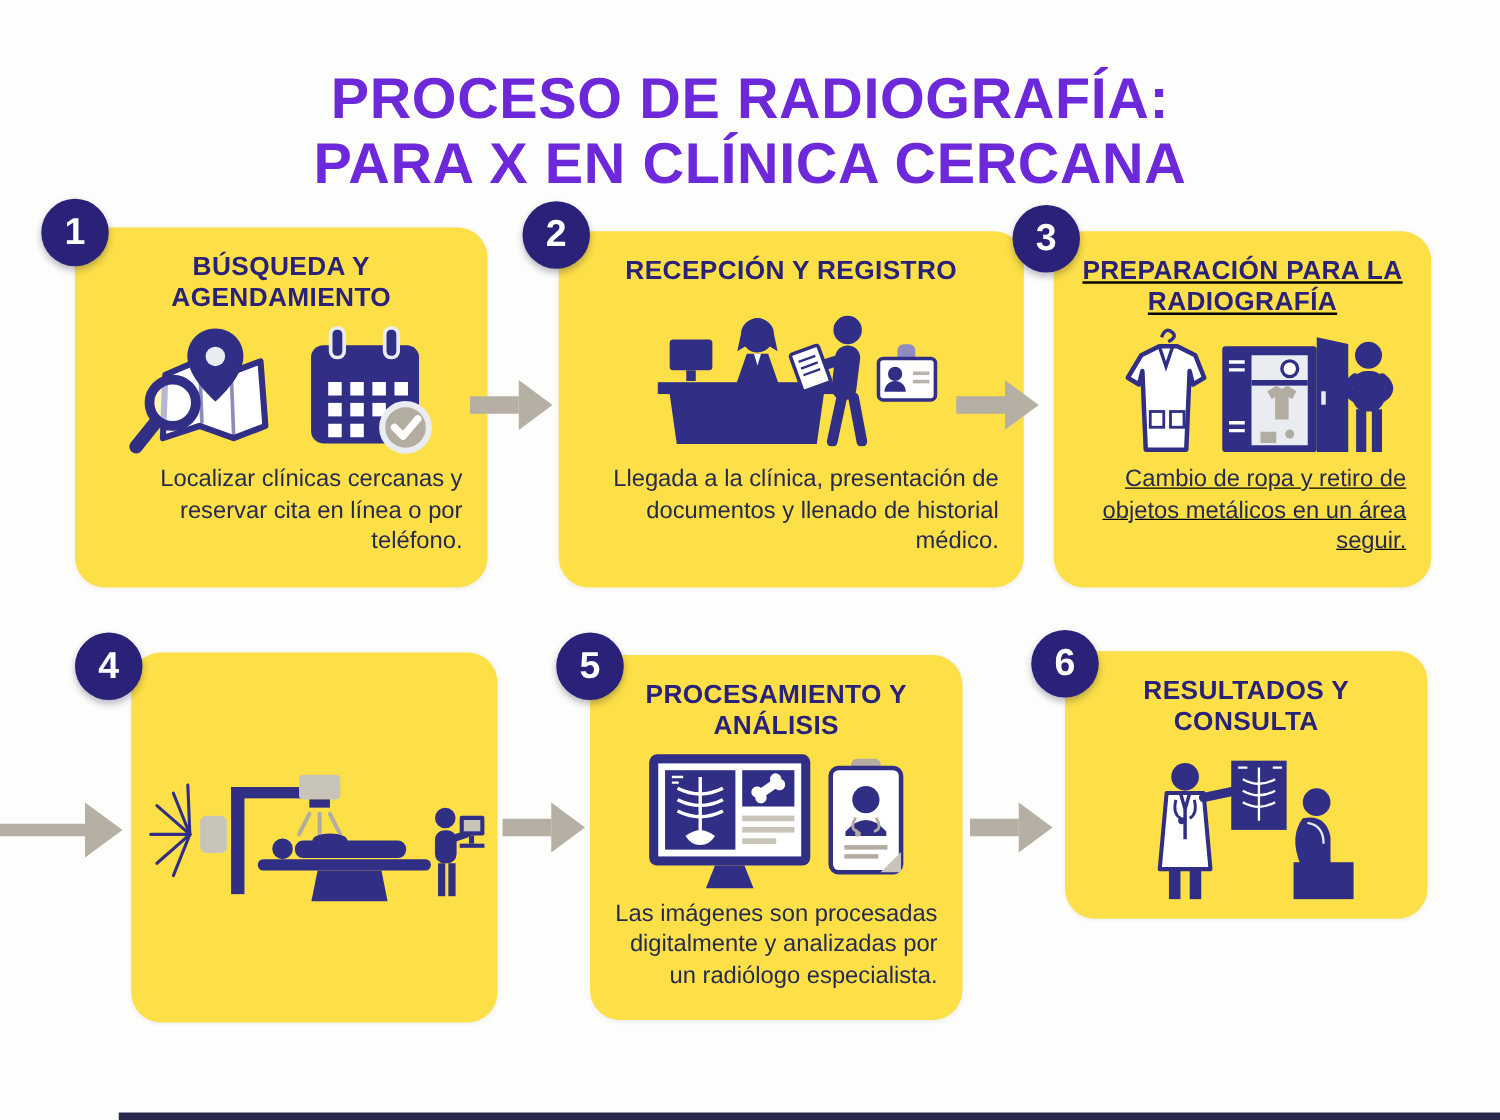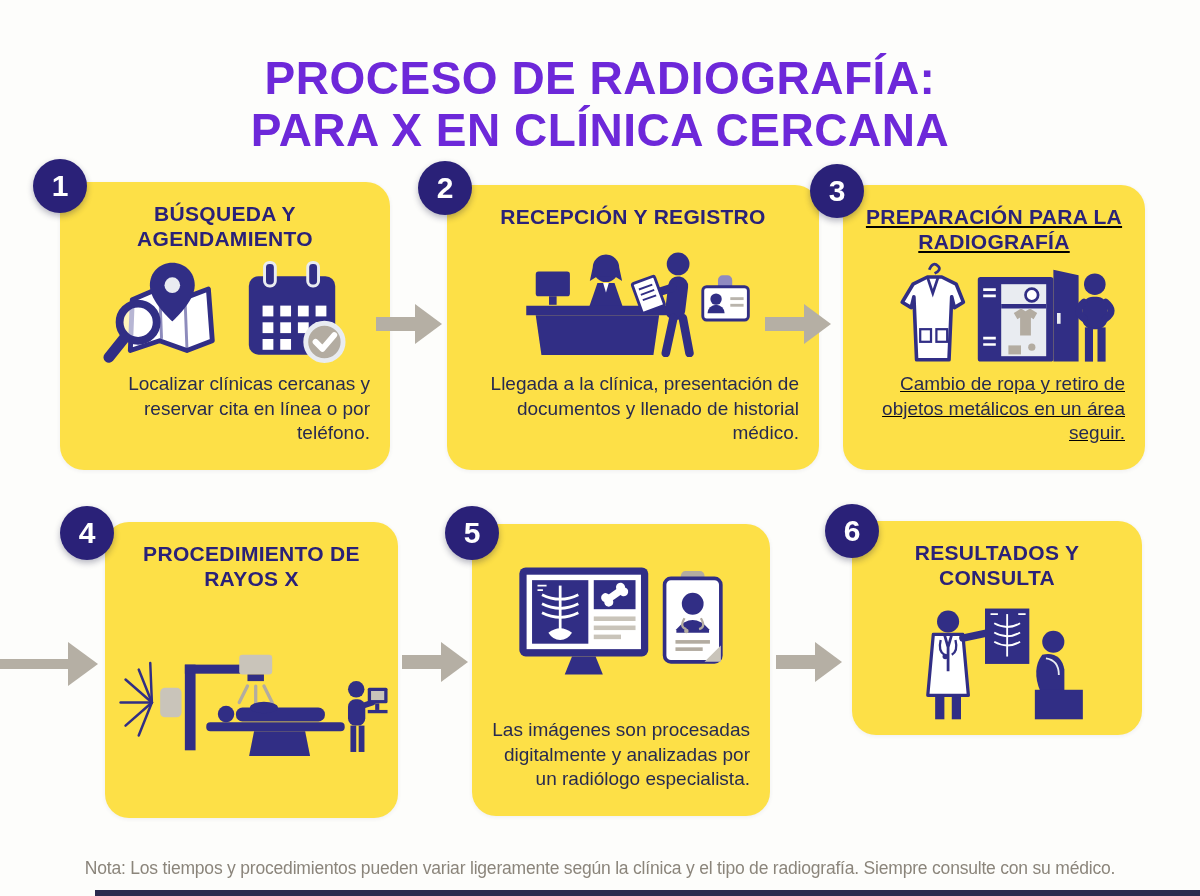--- a/index.html
+++ b/index.html
@@ -153,21 +153,20 @@
           <path d="M230,48 q-12,10 0,18 M254,48 q12,10 0,18" fill="none" class="st" stroke-width="8" stroke-linecap="round"></path>
           <rect x="231" y="76" width="9" height="38" class="nv"></rect>
           <rect x="245" y="76" width="9" height="38" class="nv"></rect>
         </g>
       </svg>
     </div>
     <div class="card-desc">Cambio de ropa y retiro de objetos metálicos en un área seguir.</div>
   </div>
 
   <div class="card" style="left:105px;top:522px;width:293px;height:296px;">
-    <div class="card-title">PROCEDIMIENTO DE RAYOS X</div>
     <div class="icon-zone">
       <svg width="276" height="108" viewBox="0 0 335 130">
         <g>
           <g class="st" stroke-width="3" stroke-linecap="round">
             <line x1="46" y1="62" x2="14" y2="34"></line>
               <line x1="46" y1="62" x2="8" y2="62"></line>
             <line x1="46" y1="62" x2="14" y2="90"></line>
               <line x1="46" y1="62" x2="30" y2="22"></line>
             <line x1="46" y1="62" x2="30" y2="102"></line>
               <line x1="46" y1="62" x2="44" y2="14"></line>
@@ -197,20 +196,21 @@
           <rect x="308" y="44" width="24" height="19" rx="2" class="nv"></rect>
           <rect x="312" y="48" width="16" height="11" fill="#c9c4ba"></rect>
           <rect x="317" y="63" width="5" height="8" class="nv"></rect>
           <rect x="308" y="71" width="24" height="4" class="nv"></rect>
         </g>
       </svg>
     </div>
   </div>
 
   <div class="card" style="left:472px;top:524px;width:298px;height:292px;">
+    <div class="card-title">PROCESAMIENTO Y ANÁLISIS</div>
     <div class="icon-zone">
       <svg width="250" height="118" viewBox="0 0 240 130">
         <g>
           <rect x="8" y="6" width="142" height="98" rx="7" class="nv"></rect>
           <rect x="16" y="14" width="126" height="82" fill="#ffffff"></rect>
           <rect x="22" y="20" width="62" height="70" class="nv"></rect>
           <g stroke="#ffffff" stroke-width="3" fill="none">
             <line x1="53" y1="26" x2="53" y2="76"></line>
             <path d="M33,36 q20,10 40,0 M33,46 q20,10 40,0 M33,56 q20,10 40,0"></path>
             <path d="M40,78 q13,-10 26,0 q-5,8 -13,8 q-8,0 -13,-8 Z" fill="#ffffff" stroke="none"></path>
@@ -289,16 +289,15 @@
     </div>
   <div class="arrow" style="left:402px;top:642px;width:66px;height:40px;">
       <div class="shaft"></div>
       <div class="head"></div>
     </div>
   <div class="arrow" style="left:776px;top:642px;width:66px;height:40px;">
       <div class="shaft"></div>
       <div class="head"></div>
     </div>
 
-  <div class="note">Nota: Los tiempos y procedimientos pueden variar ligeramente según la clínica y el tipo de radiografía. Siempre consulte con su médico.</div>
   <div class="footer-bar"></div>
 
 </div>
 
 </body></html>

